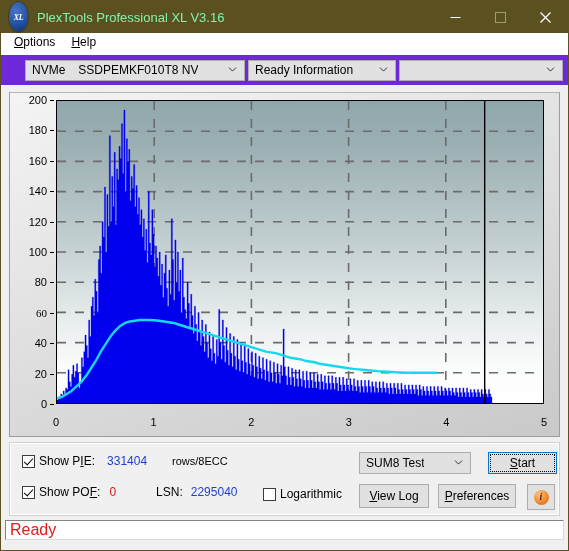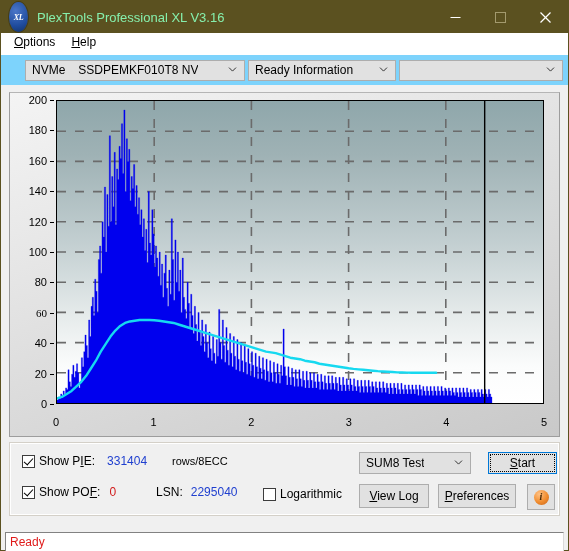--- a/index.html
+++ b/index.html
@@ -47,21 +47,21 @@
     display:flex;align-items:flex-start;
     flex:0 0 auto;padding-left:5px;
     border-bottom:1px solid #ffffff;
   }
   .menu-item{
     padding:2px 8px;font-size:12px;color:#000;cursor:default;
   }
   .menu-item u{text-decoration:underline;}
   
   .toolbar{
-    height:30px;background:#7dd3fc;
+    height:30px;background:#6d28d9;
     display:flex;align-items:center;
     flex:0 0 auto;padding:0 0 0 24px;
     box-sizing:border-box;
     text-align:center;
   }
   .combo{
     height:21px;background:#e1e1e1;
     border:1px solid #adadad;
     box-sizing:border-box;
     display:flex;align-items:center;
@@ -108,21 +108,21 @@
   }
   .xlabels{position:absolute;left:0;right:0;bottom:6px;height:14px;}
   .xlab{
     position:absolute;font-size:11px;color:#000;
     transform:translateX(-50%);
   }
   .ytick{position:absolute;width:4px;height:1px;background:#000;left:40px;}
   
   .ctrlpanel{
     flex:0 0 auto;
-    margin:5px 8px 12px 8px;
+    margin:5px 8px 0 8px;
     height:74px;
     background:#f0f0f0;
     border:1px solid #d4d0c8;
     box-shadow:inset 0 0 0 1px #ffffff;
     box-sizing:border-box;
     position:relative;
   }
   .ctrlpanel .row{position:absolute;display:flex;align-items:center;}
   .chk{
     width:13px;height:13px;border:1px solid #3c3c3c;background:#fff;
@@ -171,21 +171,21 @@
     flex:0 0 auto;
     margin:4px 4px 3px 4px;
     height:20px;
     background:#ffffff;
     border:1px solid #828282;
     border-right-color:#dadada;border-bottom-color:#dadada;
     box-sizing:border-box;
     display:flex;align-items:center;
     padding-left:4px;
   }
-  .status-text{font-size:12px;color:#e01b1b;}
+  .status-text{font-size:16px;color:#e01b1b;}
 </style>
 </head>
 <body>
 
 <div class="window">
 
   <div class="titlebar">
     <div class="app-icon">XL</div>
     <div class="title-text">PlexTools Professional XL V3.16</div>
     <div class="caption-buttons">

